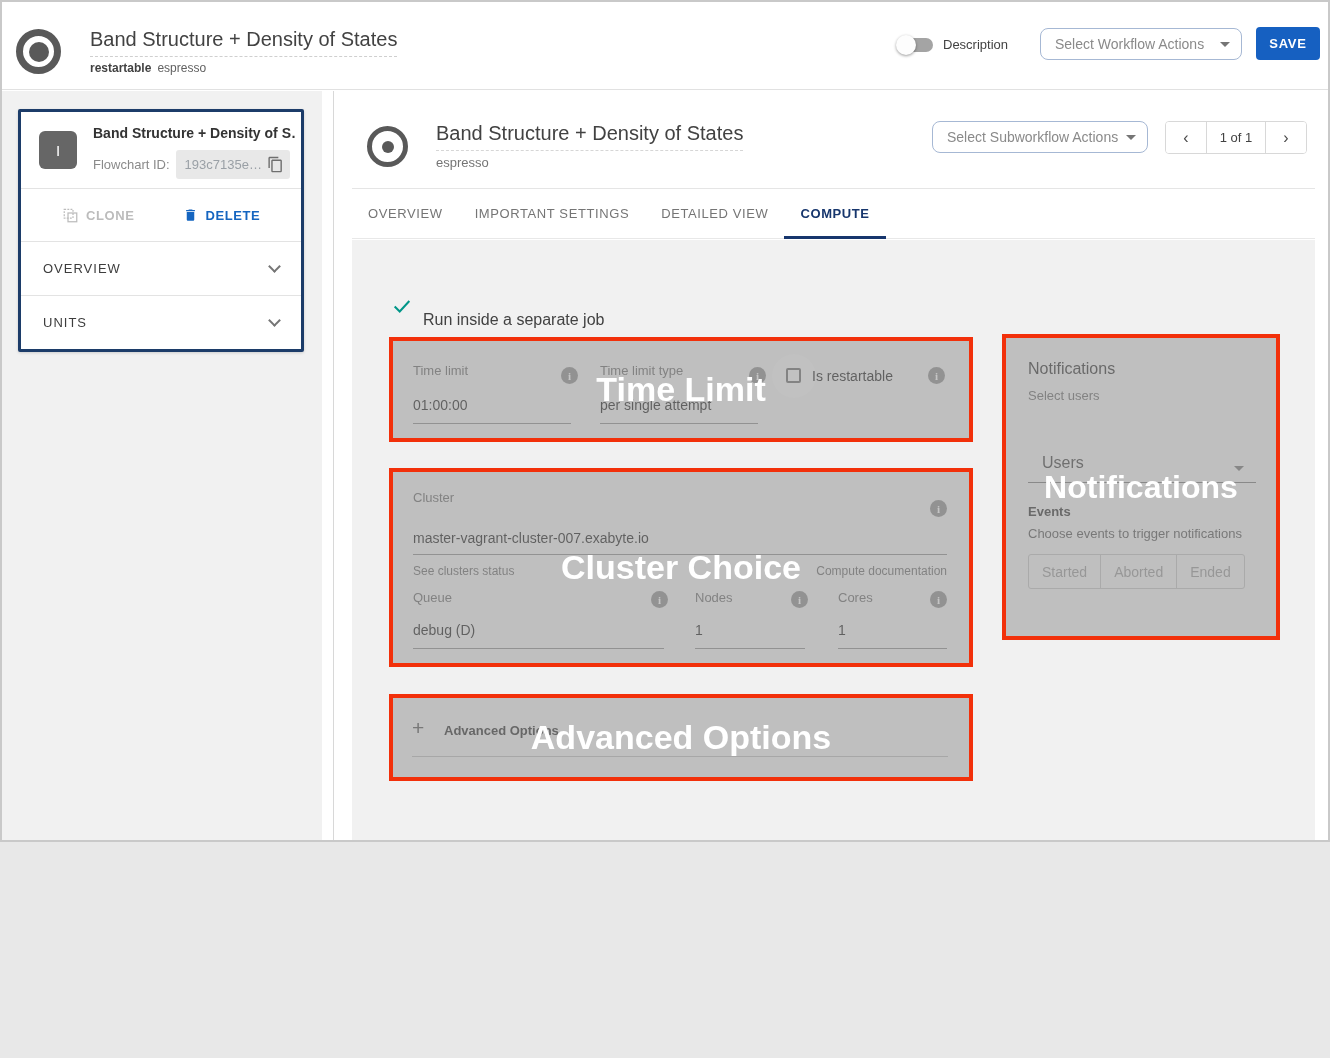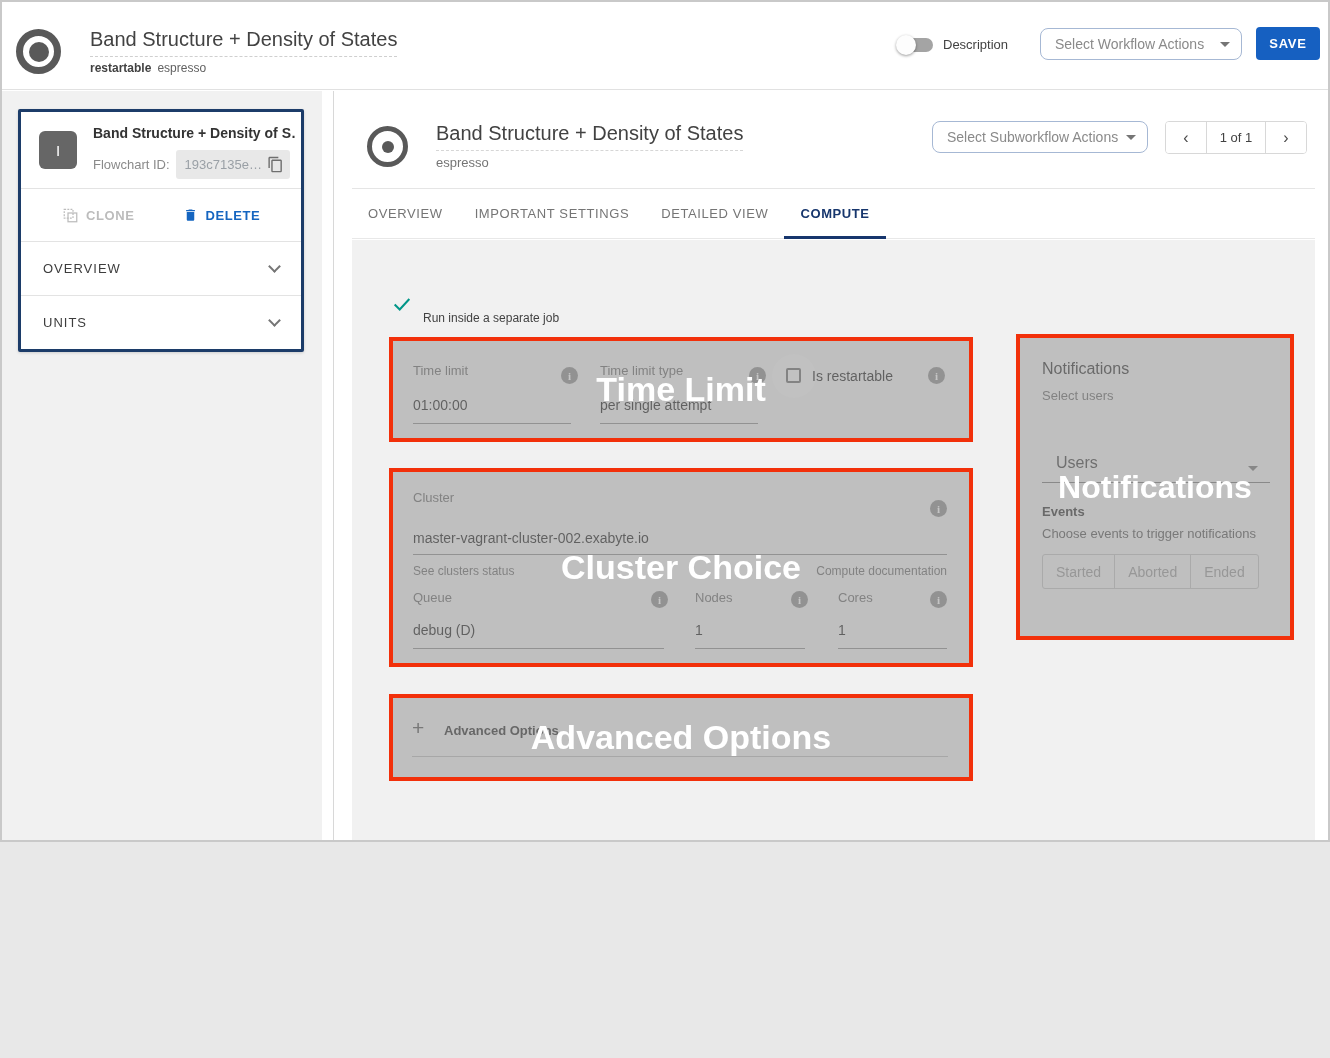--- a/index.html
+++ b/index.html
@@ -93,21 +93,21 @@
   .tabs { position:absolute; left:17px; right:13px; top:99px; height:50px; display:flex;
           border-bottom:1px solid #e8e8e8; }
   .tab { position:relative; padding:0 16px; line-height:50px; font-size:13px;
          letter-spacing:.6px; color:#757575; cursor:pointer; }
   .tab.active { color:#17366d; font-weight:bold; }
   .tab.active::after { content:""; position:absolute; left:0; right:0; bottom:-1px;
                        height:3px; background:#17366d; }
 
   .panel { position:absolute; left:17px; right:13px; top:150px; bottom:0; background:#f1f1f1; }
   .run-row { position:absolute; left:39px; top:43px; display:flex; align-items:center; gap:10px; }
-  .run-text { font-size:12px; color:#424242;margin-top:28px; }
+  .run-text { font-size:16px; color:#424242;margin-top:28px; }
 
   
   .anno-box { position:absolute; border:4px solid #f2300a; }
   .anno-overlay { position:absolute; inset:0; background:rgba(150,150,150,.55);
                   display:flex; align-items:center; justify-content:center; z-index:3; }
   .anno-label { color:#fff; font-weight:bold; font-size:34px; white-space:nowrap; }
   .fld-label { position:absolute; font-size:13px; color:#6b6b6b; white-space:nowrap; }
   .fld-value { position:absolute; font-size:14px; color:#1f1f1f; white-space:nowrap; }
   .uline { position:absolute; height:1px; background:#8f8f8f; }
   .info-icon { position:absolute; width:17px; height:17px; border-radius:50%;
@@ -122,21 +122,21 @@
   .checkbox { position:absolute; left:393px; top:27px; width:15px; height:15px;
               border:2px solid #6d6d6d; border-radius:2px; background:transparent; cursor:pointer; }
   .cb-label { position:absolute; left:419px; top:27px; font-size:14px; color:#1f1f1f; }
 
   .box-cluster { left:37px; top:228px; width:584px; height:199px; }
   .box-adv { left:37px; top:454px; width:584px; height:87px; }
   .adv-plus { position:absolute; left:19px; top:18px; font-size:21px; color:#555; cursor:pointer; }
   .adv-title { position:absolute; left:51px; top:25px; font-size:13px; font-weight:bold; color:#2f2f2f; }
   .adv-line { position:absolute; left:19px; top:58px; width:536px; height:1px; background:#bdbdbd; }
 
-  .box-notif { left:664px; top:94px; width:278px; height:306px;padding-left:47px; }
+  .box-notif { left:650px; top:94px; width:278px; height:306px;padding-left:47px; }
   .notif-title { position:absolute; left:22px; top:22px; font-size:16px; color:#333; }
   .users-value { position:absolute; left:36px; top:116px; font-size:16px; color:#424242; cursor:pointer; }
   .users-caret { right:32px; top:128px; }
   .events-title { position:absolute; left:22px; top:166px; font-size:13px; font-weight:bold; color:#333; }
   .events-hint { position:absolute; left:22px; top:188px; font-size:13px; color:#555; white-space:nowrap; }
   .event-btns { position:absolute; left:22px; top:216px; display:flex; }
   .event-btn { height:35px; padding:0 13px; border:1px solid #c3c3c3; margin-left:-1px;
                background:transparent; color:#9a9a9a; font-size:14px; cursor:pointer;
                font-family:"Liberation Sans", sans-serif; }
   .event-btn.first { margin-left:0; border-radius:3px 0 0 3px; }
@@ -264,21 +264,21 @@
         <span class="info-icon" style="left:535px; top:26px;"></span>
 
         <div class="anno-overlay">
           <span class="anno-label">Time Limit</span>
         </div>
       </div>
 
       <div class="anno-box box-cluster">
         <span class="fld-label" style="left:20px; top:18px;">Cluster</span>
         <span class="info-icon" style="left:537px; top:28px;"></span>
-        <span class="fld-value" style="left:20px; top:58px;">master-vagrant-cluster-002.exabyte.io</span>
+        <span class="fld-value" style="left:20px; top:58px;">master-vagrant-cluster-007.exabyte.io</span>
         <span class="uline" style="left:20px; top:82px; width:534px;"></span>
 
         <span class="small-link" style="left:20px; top:92px;">See clusters status</span>
         <span class="small-link" style="right:22px; top:92px;">Compute documentation</span>
 
         <span class="fld-label" style="left:20px; top:118px;">Queue</span>
         <span class="info-icon" style="left:258px; top:119px;"></span>
         <span class="fld-value" style="left:20px; top:150px;text-align:right;">debug (D)</span>
         <span class="uline" style="left:20px; top:176px; width:251px;"></span>
 

